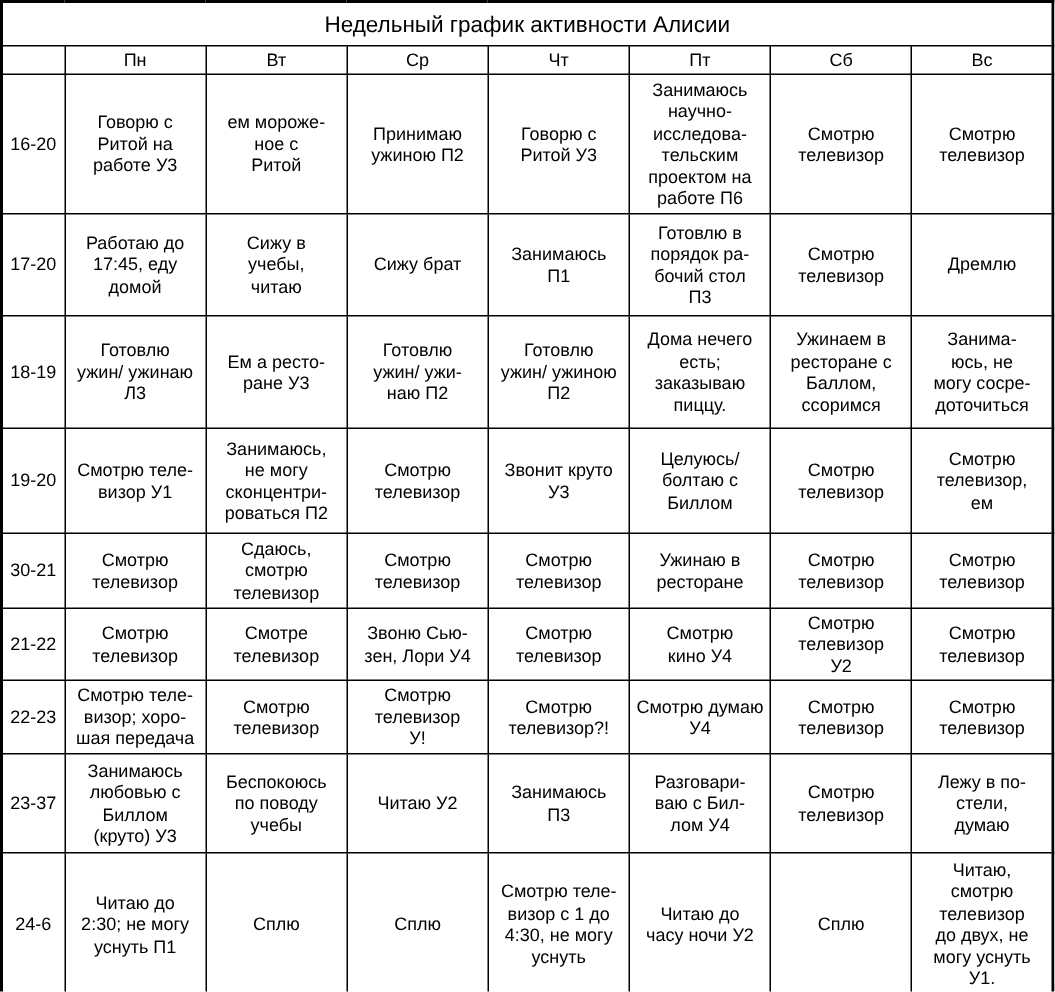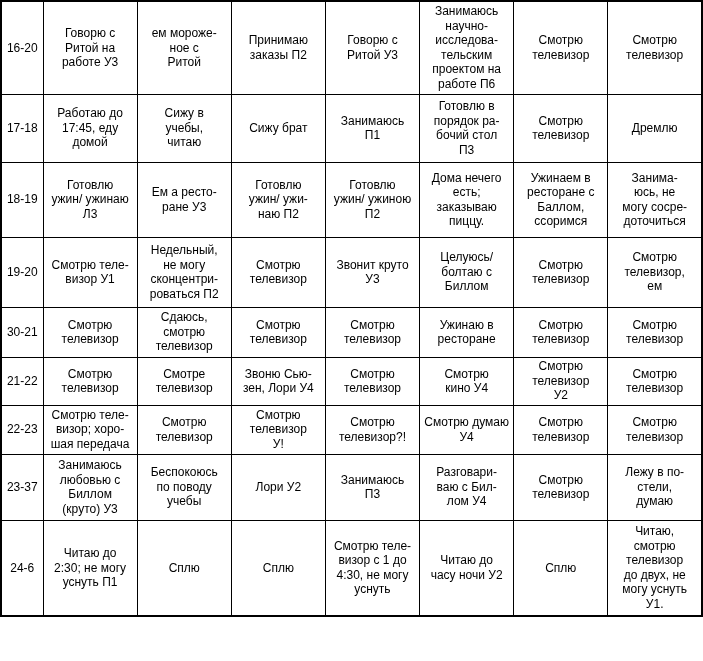--- a/index.html
+++ b/index.html
@@ -45,47 +45,60 @@
     <col style="width:42px">
     <col>
       <col>
       <col>
       <col>
       <col>
       <col>
       <col>
   </colgroup>
   <tbody>
+    <tr class="title-row">
+      <td colspan="8">Недельный график активности Алисии</td>
+    </tr>
+    <tr class="header-row">
+      <th></th>
+      <th>Пн</th>
+      <th>Вт</th>
+      <th>Ср</th>
+      <th>Чт</th>
+      <th>Пт</th>
+      <th>Сб</th>
+      <th>Вс</th>
+    </tr>
 
     <tr class="r0">
       <th>16-20</th>
       <td>Говорю с
 Ритой на
 работе У3</td>
       <td>ем мороже-
 ное с
 Ритой</td>
       <td>Принимаю
-заказы П2</td>
+ужиною П2</td>
       <td>Говорю с
 Ритой У3</td>
       <td>Занимаюсь
 научно-
 исследова-
 тельским
 проектом на
 работе П6</td>
       <td>Смотрю
 телевизор</td>
       <td>Смотрю
 телевизор</td>
     </tr>
 
     <tr class="r1">
-      <th>17-18</th>
+      <th>17-20</th>
       <td>Работаю до
 17:45, еду
 домой</td>
       <td>Сижу в
 учебы,
 читаю</td>
       <td>Сижу брат</td>
       <td>Занимаюсь
 П1</td>
       <td>Готовлю в
@@ -121,21 +134,21 @@
       <td>Занима-
 юсь, не
 могу сосре-
 доточиться</td>
     </tr>
 
     <tr class="r3">
       <th>19-20</th>
       <td>Смотрю теле-
 визор У1</td>
-      <td>Недельный,
+      <td>Занимаюсь,
 не могу
 сконцентри-
 роваться П2</td>
       <td>Смотрю
 телевизор</td>
       <td>Звонит круто
 У3</td>
       <td>Целуюсь/
 болтаю с
 Биллом</td>
@@ -206,21 +219,21 @@
 
     <tr class="r7">
       <th>23-37</th>
       <td>Занимаюсь
 любовью с
 Биллом
 (круто) У3</td>
       <td>Беспокоюсь
 по поводу
 учебы</td>
-      <td>Лори У2</td>
+      <td>Читаю У2</td>
       <td>Занимаюсь
 П3</td>
       <td>Разговари-
 ваю с Бил-
 лом У4</td>
       <td>Смотрю
 телевизор</td>
       <td>Лежу в по-
 стели,
 думаю</td>

